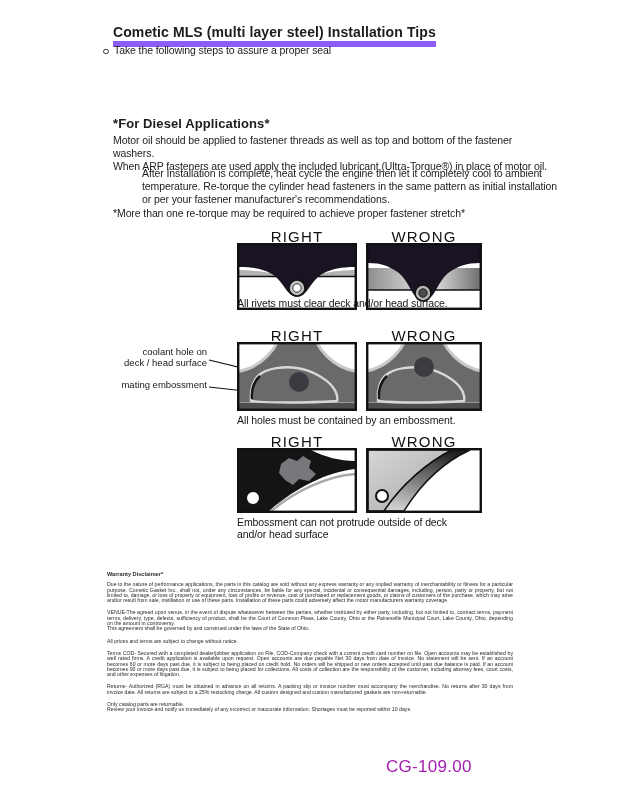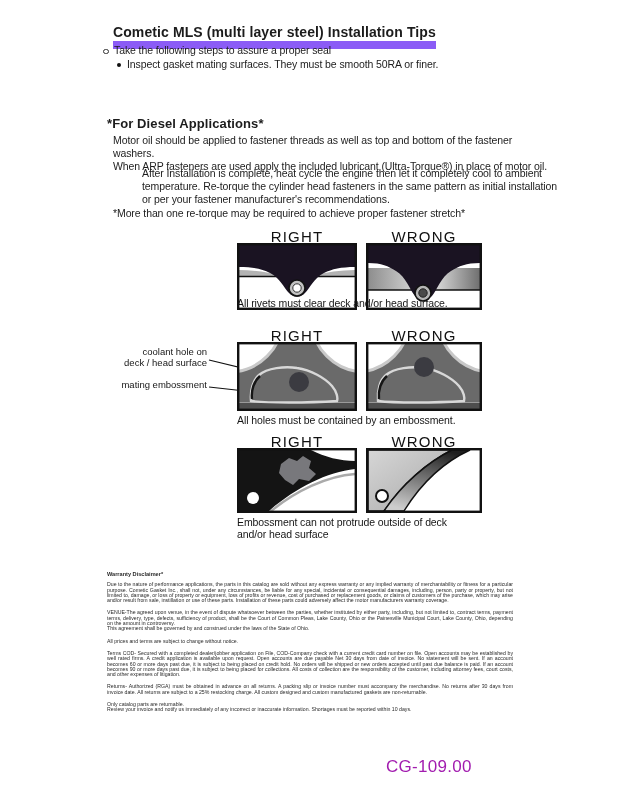--- a/index.html
+++ b/index.html
@@ -5,21 +5,21 @@
   html,body{margin:0;padding:0;background:#e9e9e9;}
   .sheet{
     position:relative; width:618px; height:800px; background:#ffffff;
     font-family:"Liberation Sans", sans-serif; color:#1c1c1c; overflow:hidden;
     margin:0 auto;
   }
   .abs{position:absolute;}
   
   .title{
     left:113px; top:24px; font-size:14px; font-weight:bold; letter-spacing:.1px;
-    border-bottom:8px solid #8b5cf6; padding-bottom:1px; display:inline-block;
+    border-bottom:6px solid #8b5cf6; padding-bottom:1px; display:inline-block;
   }
   
   .bullets{left:103px; top:44px; width:440px; font-size:10.5px; line-height:13.6px; letter-spacing:-.1px;}
   .bullets .li{position:relative; padding-left:11px;}
   .bullets .li.main::before{
     content:""; position:absolute; left:0; top:4.5px; width:3.5px; height:3.5px;
     border:1px solid #333; border-radius:50%;
   }
   .bullets .li.sub{margin-left:13px;}
   .bullets .li.sub::before{
@@ -42,24 +42,23 @@
 </style>
 </head>
 <body>
 
 <div class="sheet">
 
   <div class="abs title">Cometic MLS (multi layer steel) Installation Tips</div>
 
   <div class="abs bullets">
     <div class="li main">Take the following steps to assure a proper seal</div>
-    <div class="li sub">Inspect gasket mating surfaces.  They must be smooth 50RA or finer.</div>
   </div>
 
-  <div class="abs h2" style="left:107px; top:116px;">*For Diesel Applications*</div>
+  <div class="abs h2" style="left:113px; top:116px;">*For Diesel Applications*</div>
   <div class="abs para" style="left:113px; top:134px;">Motor oil should be applied to fastener threads as well as top and bottom of the fastener washers.
 When ARP fasteners are used apply the included lubricant (Ultra-Torque®) in place of motor oil.</div>
   <div class="abs para" style="left:106px; top:167px;margin-left:36px;">After Installation is complete, heat cycle the engine then let it completely cool to ambient
 temperature. Re-torque the cylinder head fasteners in the same pattern as initial installation
 or per your fastener manufacturer's recommendations.</div>
   <div class="abs para" style="left:113px; top:207px;">*More than one re-torque may be required to achieve proper fastener stretch*</div>
 
   <div class="abs rw-label" style="left:237px; top:228px; width:120px;">RIGHT</div>
   <div class="abs rw-label" style="left:366px; top:228px; width:116px;">WRONG</div>
 

